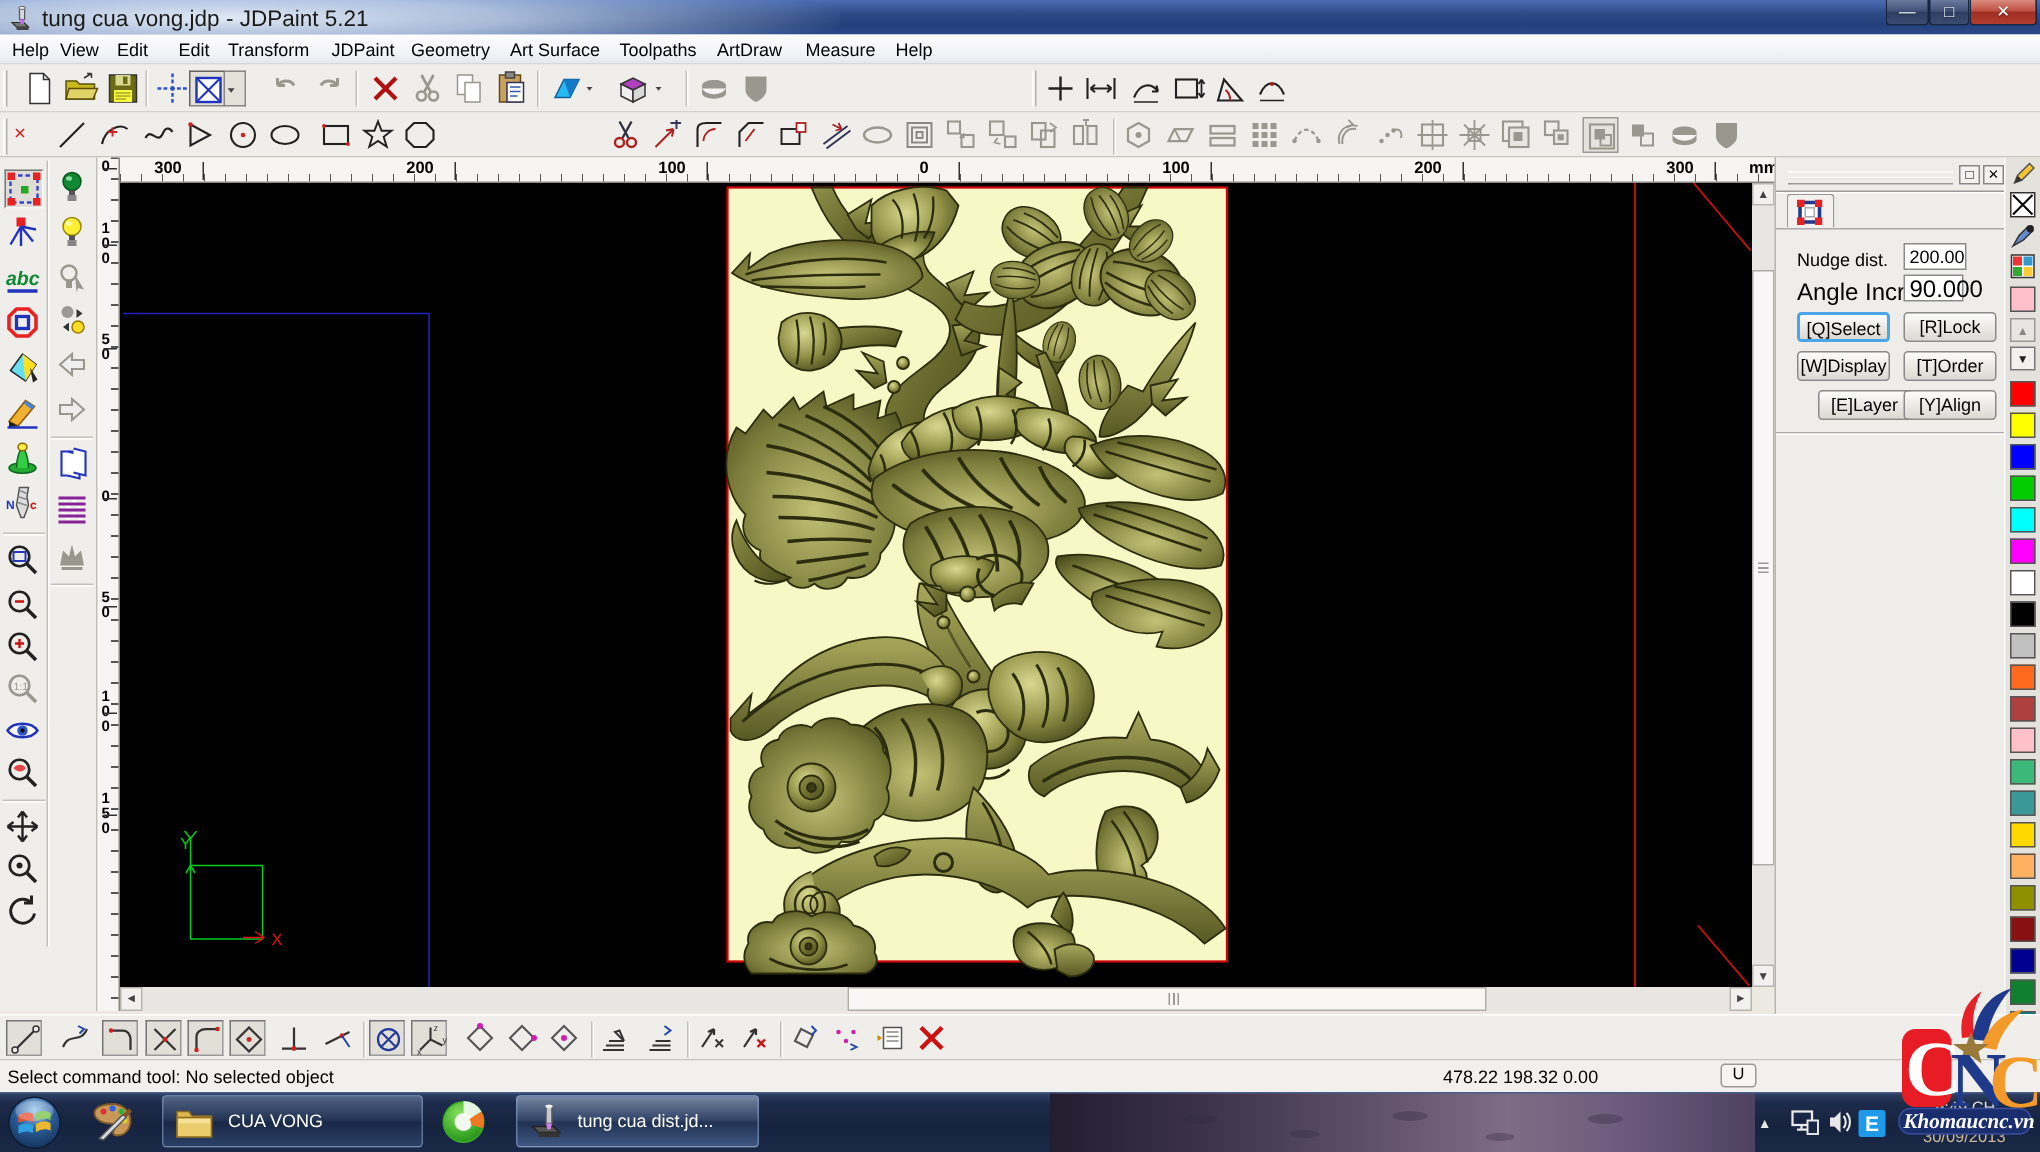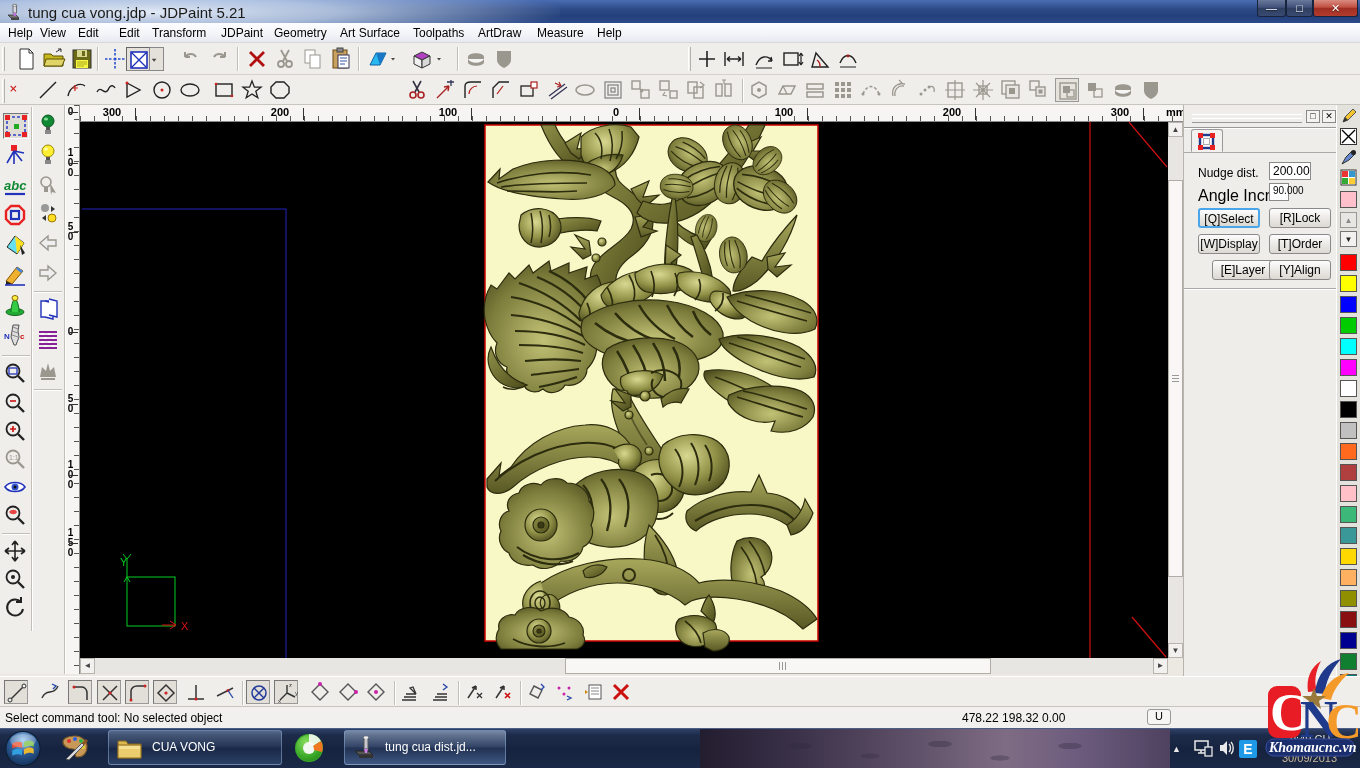--- a/index.html
+++ b/index.html
@@ -763,21 +763,21 @@
 <rect x="5.5" y="5.5" width="6" height="6" fill="#fff" stroke="#aaa" stroke-width="1"></rect>
 <rect x="0" y="0" width="5" height="5" fill="#e82222"></rect>
         <rect x="12" y="0" width="5" height="5" fill="#e82222"></rect>
 <rect x="0" y="12" width="5" height="5" fill="#e82222"></rect>
         <rect x="12" y="12" width="5" height="5" fill="#e82222"></rect>
 </svg>
 <div style="position:absolute;left:0px;top:47px;width:153px;height:1px;background:#aaa"></div>
 <div style="position:absolute;left:14px;top:61px;font-size:12px">Nudge dist.</div>
 <div style="position:absolute;left:85px;top:57px;width:42px;height:18px;border:1px solid #8a8a8a;background:#fff;font-size:12px;padding:1px 0 0 3px;overflow:hidden;white-space:nowrap">200.000</div>
 <div style="position:absolute;left:14px;top:82px;font-size:16px">Angle Incr.</div>
-<div style="position:absolute;left:85px;top:78px;width:20px;height:18px;border:1px solid #8a8a8a;background:#fff;font-size:10px;padding:1px 0 0 3px">90.000</div>
+<div style="position:absolute;left:85px;top:78px;width:40px;height:18px;border:1px solid #8a8a8a;background:#fff;font-size:16px;padding:1px 0 0 3px">90.000</div>
 <div class="pbtn" style="left:14px;top:103px;border:2px solid #4aa6e8">[Q]Select</div>
 <div class="pbtn" style="left:85px;top:103px">[R]Lock</div>
 <div class="pbtn" style="left:14px;top:129px">[W]Display</div>
 <div class="pbtn" style="left:85px;top:129px">[T]Order</div>
 <div class="pbtn" style="left:28px;top:155px">[E]Layer</div>
 <div class="pbtn" style="left:85px;top:155px">[Y]Align</div>
 <div style="position:absolute;left:0px;top:183px;width:153px;height:2px;border-top:1px solid #aaa;border-bottom:1px solid #fff"></div>
 </div>
   <div class="abs" id="cstrip">
 <svg style="position:absolute;left:3px;top:3px" width="17" height="17" viewBox="0 0 17 17">

